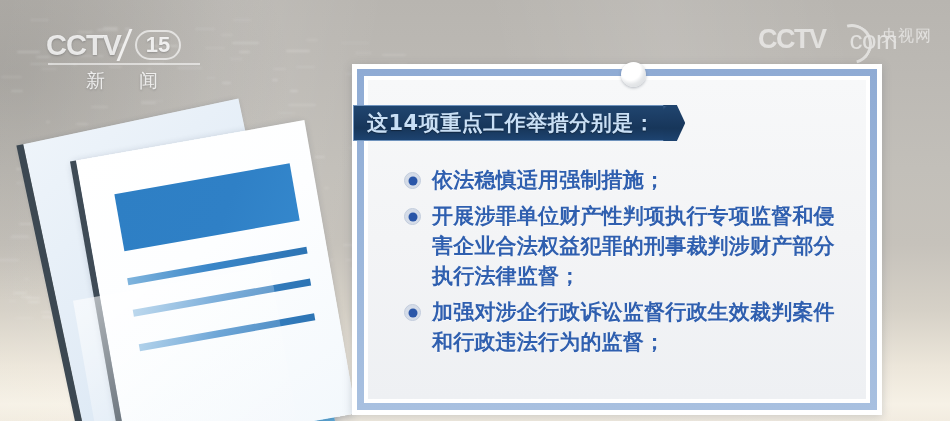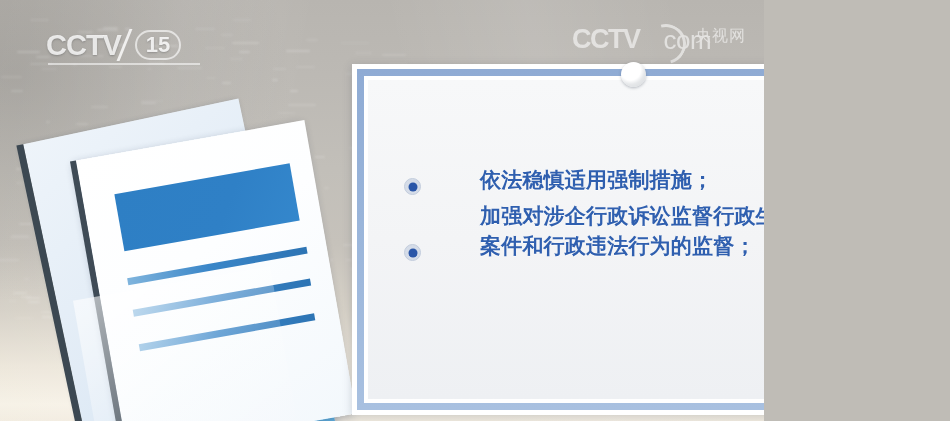--- a/index.html
+++ b/index.html
@@ -5,21 +5,21 @@
   * { margin:0; padding:0; box-sizing:border-box; }
   html,body { width:950px; height:421px; overflow:hidden; }
   body {
     font-family:"Liberation Sans","DejaVu Sans",sans-serif;
     position:relative;
     background:#bfbcb6;
   }
 
   
   #stage{
-    position:absolute; inset:0; width:764px; height:421px; overflow:hidden;
+    position:absolute; inset:0; width:950px; height:421px; overflow:hidden;
     background:
       linear-gradient(180deg,
         #b8b5b0 0%,
         #bcb9b4 18%,
         #c2bfb9 40%,
         #c6c2bb 58%,
         #d6d1c7 74%,
         #ece6da 87%,
         #f6f1e6 96%,
         #f2ece0 100%);
@@ -212,23 +212,22 @@
     clip-path:polygon(0 0, 62% 0, 100% 50%, 62% 100%, 0 100%);
     border-top:1px solid rgba(111,147,189,.0);
     background:linear-gradient(135deg, rgba(111,147,189,.55) 0%, rgba(111,147,189,0) 8%);
   }
 
   
   #bullet-list{
     position:absolute; left:36px; top:85px; right:16px;
   }
   .bullet-item{
-    display:flex; align-items:flex-end;
+    display:flex; align-items:flex-start;
     margin-bottom:6px;
-    gap:48px;
   }
   .bullet-dot{
     flex:0 0 auto;
     width:17px; height:17px; border-radius:50%;
     background:#d5dce8;
     border:1px solid #c3cddd;
     margin-top:7px; margin-right:11px;
     position:relative;
   }
   .bullet-dot::after{
@@ -405,20 +404,21 @@
       <i style="left: 317.227px; top: 292.244px; width: 24.2554px; opacity: 0.61;"></i>
     </div>
 
   <div id="logo">
     <div class="logo-row">
       <span class="logo-cctv">CCTV</span>
       <span class="logo-slash"></span>
       <span class="logo-13">15</span>
     </div>
     <div class="logo-underline"></div>
+    <div class="logo-news">新 闻</div>
   </div>
 
   <div id="watermark">
     <div class="wm-main">
       <span class="wm-cctv">CCTV</span>
       <span class="wm-com">com</span>
     </div>
     <span class="wm-swoosh"></span>
     <span class="wm-cn">央视网</span>
   </div>
@@ -440,22 +440,32 @@
       <div class="panel-inner-white">
         <div class="panel-content">
           <div class="panel-knob"></div>
           <div id="bullet-list">
               <div class="bullet-item">
                 <span class="bullet-dot"></span>
                 <span class="bullet-text">依法稳慎适用强制措施；</span>
               </div>
               <div class="bullet-item">
                 <span class="bullet-dot"></span>
+                <span class="bullet-text">开展涉罪单位财产性判项执行专项监督和侵害企业合法权益犯罪的刑事裁判涉财产部分执行法律监督；</span>
+              </div>
+              <div class="bullet-item">
+                <span class="bullet-dot"></span>
                 <span class="bullet-text">加强对涉企行政诉讼监督行政生效裁判案件和行政违法行为的监督；</span>
               </div>
             </div>
         </div>
       </div>
     </div>
   </div>
 
+  <div id="title-banner">
+    <div class="banner-body">
+      <span class="banner-text">这14项重点工作举措分别是：</span>
+    </div>
+    <div class="banner-arrow"></div>
+  </div>
 
 </div>
 
 </body></html>

